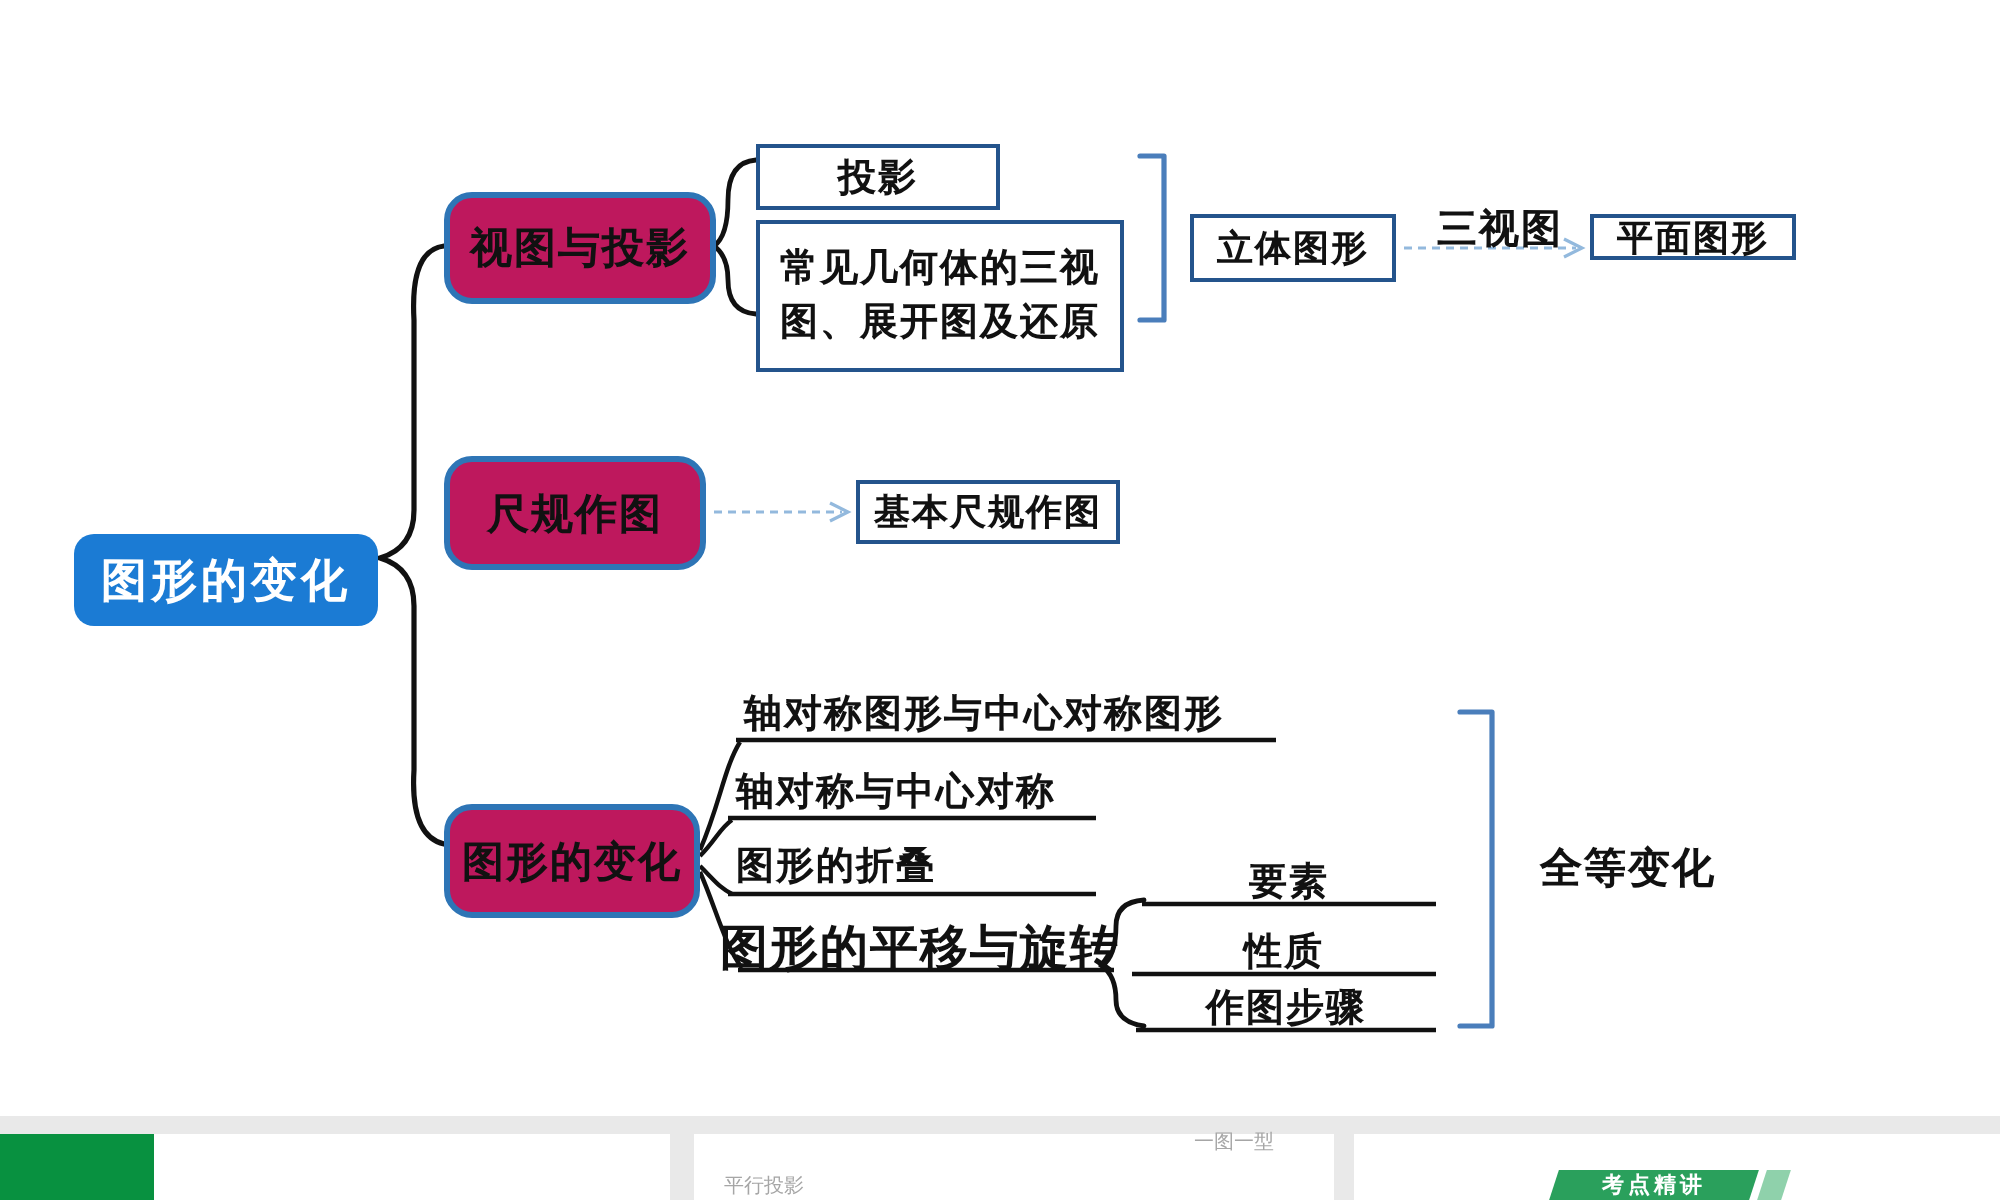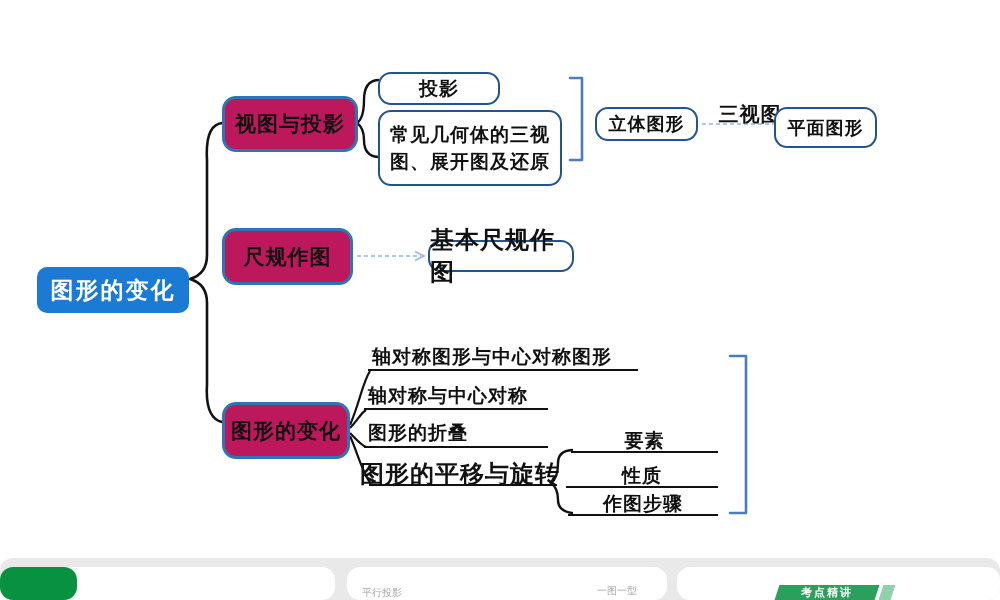--- a/index.html
+++ b/index.html
@@ -1,20 +1,20 @@
 <!DOCTYPE html>
 <html><head>
 <meta charset="utf-8">
 <style>
   * { margin:0; padding:0; box-sizing:border-box; }
   html,body { width:1000px; height:600px; font-family:"Liberation Sans", sans-serif; }
   #stage { position:relative; width:1000px; height:600px; background:#ffffff; overflow:hidden; }
   #wires { position:absolute; left:0; top:0; width:1000px; height:600px; pointer-events:none; }
 
-  .abs { position:absolute;border-radius:13px; }
+  .abs { position:absolute; }
   .node {
     border:3px solid #2e75b6; border-radius:14px; background:#be185d;
     color:#111; font-weight:bold; display:flex; align-items:center; justify-content:center;
     font-size:21px; letter-spacing:1px;
   }
   .box {
     border:2.5px solid #24548c; background:#fff; color:#111; font-weight:bold;
     display:flex; align-items:center; justify-content:center; font-size:19px; letter-spacing:1px;
   }
   .rootnode {
@@ -82,39 +82,40 @@
   <div class="abs rootnode" style="left:37px; top:267px; width:152px; height:46px;">图形的变化</div>
 
   <div class="abs node" style="left:222px; top:96px; width:136px; height:56px;">视图与投影</div>
   <div class="abs box" style="left:378px; top:72px; width:122px; height:33px;">投影</div>
   <div class="abs box twoline" style="left:378px; top:110px; width:184px; height:76px;">
     <span>常见几何体的三视</span>
     <span>图、展开图及还原</span>
   </div>
   <div class="abs box" style="left:595px; top:107px; width:103px; height:34px; font-size:18px;">立体图形</div>
   <div class="abs leaf leaf-center" style="left:705px; top:101px; width:90px; font-size:20px;">三视图</div>
-  <div class="abs box" style="left:774px; top:107px; width:103px; height:41px; font-size:18px;">平面图形</div>
+  <div class="abs box" style="left:795px; top:107px; width:103px; height:23px; font-size:18px;">平面图形</div>
 
   <div class="abs node" style="left:222px; top:228px; width:131px; height:57px;">尺规作图</div>
-  <div class="abs box" style="left:428px; top:240px; width:146px; height:32px; font-size:24px;">基本尺规作图</div>
+  <div class="abs box" style="left:428px; top:240px; width:132px; height:32px; font-size:18px;">基本尺规作图</div>
 
   <div class="abs node" style="left:222px; top:402px; width:128px; height:57px;">图形的变化</div>
   <div class="abs leaf" style="left:372px; top:344px;">轴对称图形与中心对称图形</div>
   <div class="abs leaf" style="left:368px; top:383px;">轴对称与中心对称</div>
   <div class="abs leaf" style="left:368px; top:420px;">图形的折叠</div>
   <div class="abs leaf" style="left:360px; top:458px; font-size:24px;text-align:center;">图形的平移与旋转</div>
   <div class="abs leaf leaf-center" style="left:571px; top:428px; width:147px;">要素</div>
   <div class="abs leaf leaf-center" style="left:566px; top:463px; width:152px;">性质</div>
   <div class="abs leaf leaf-center" style="left:568px; top:491px; width:150px;">作图步骤</div>
+  <div class="abs leaf" style="left:770px; top:420px; font-size:21px;">全等变化</div>
 
   <div class="abs strip-bg"></div>
   <div class="abs thumb" style="left:0; width:335px;"></div>
   <div class="abs green-block"></div>
   <div class="abs thumb" style="left:347px; width:320px;"></div>
   <div class="thumb-label" style="left:362px; top:586px;">平行投影</div>
-  <div class="thumb-label" style="left:597px; top:584px;">一图一型</div>
+  <div class="thumb-label" style="left:597px; top:564px;">一图一型</div>
   <div class="abs thumb" style="left:677px; width:323px;"></div>
   <div class="banner">
     <span class="banner-text">考点精讲</span>
   </div>
   <div class="banner-fold"></div>
 
 </div>
 
 </body></html>

